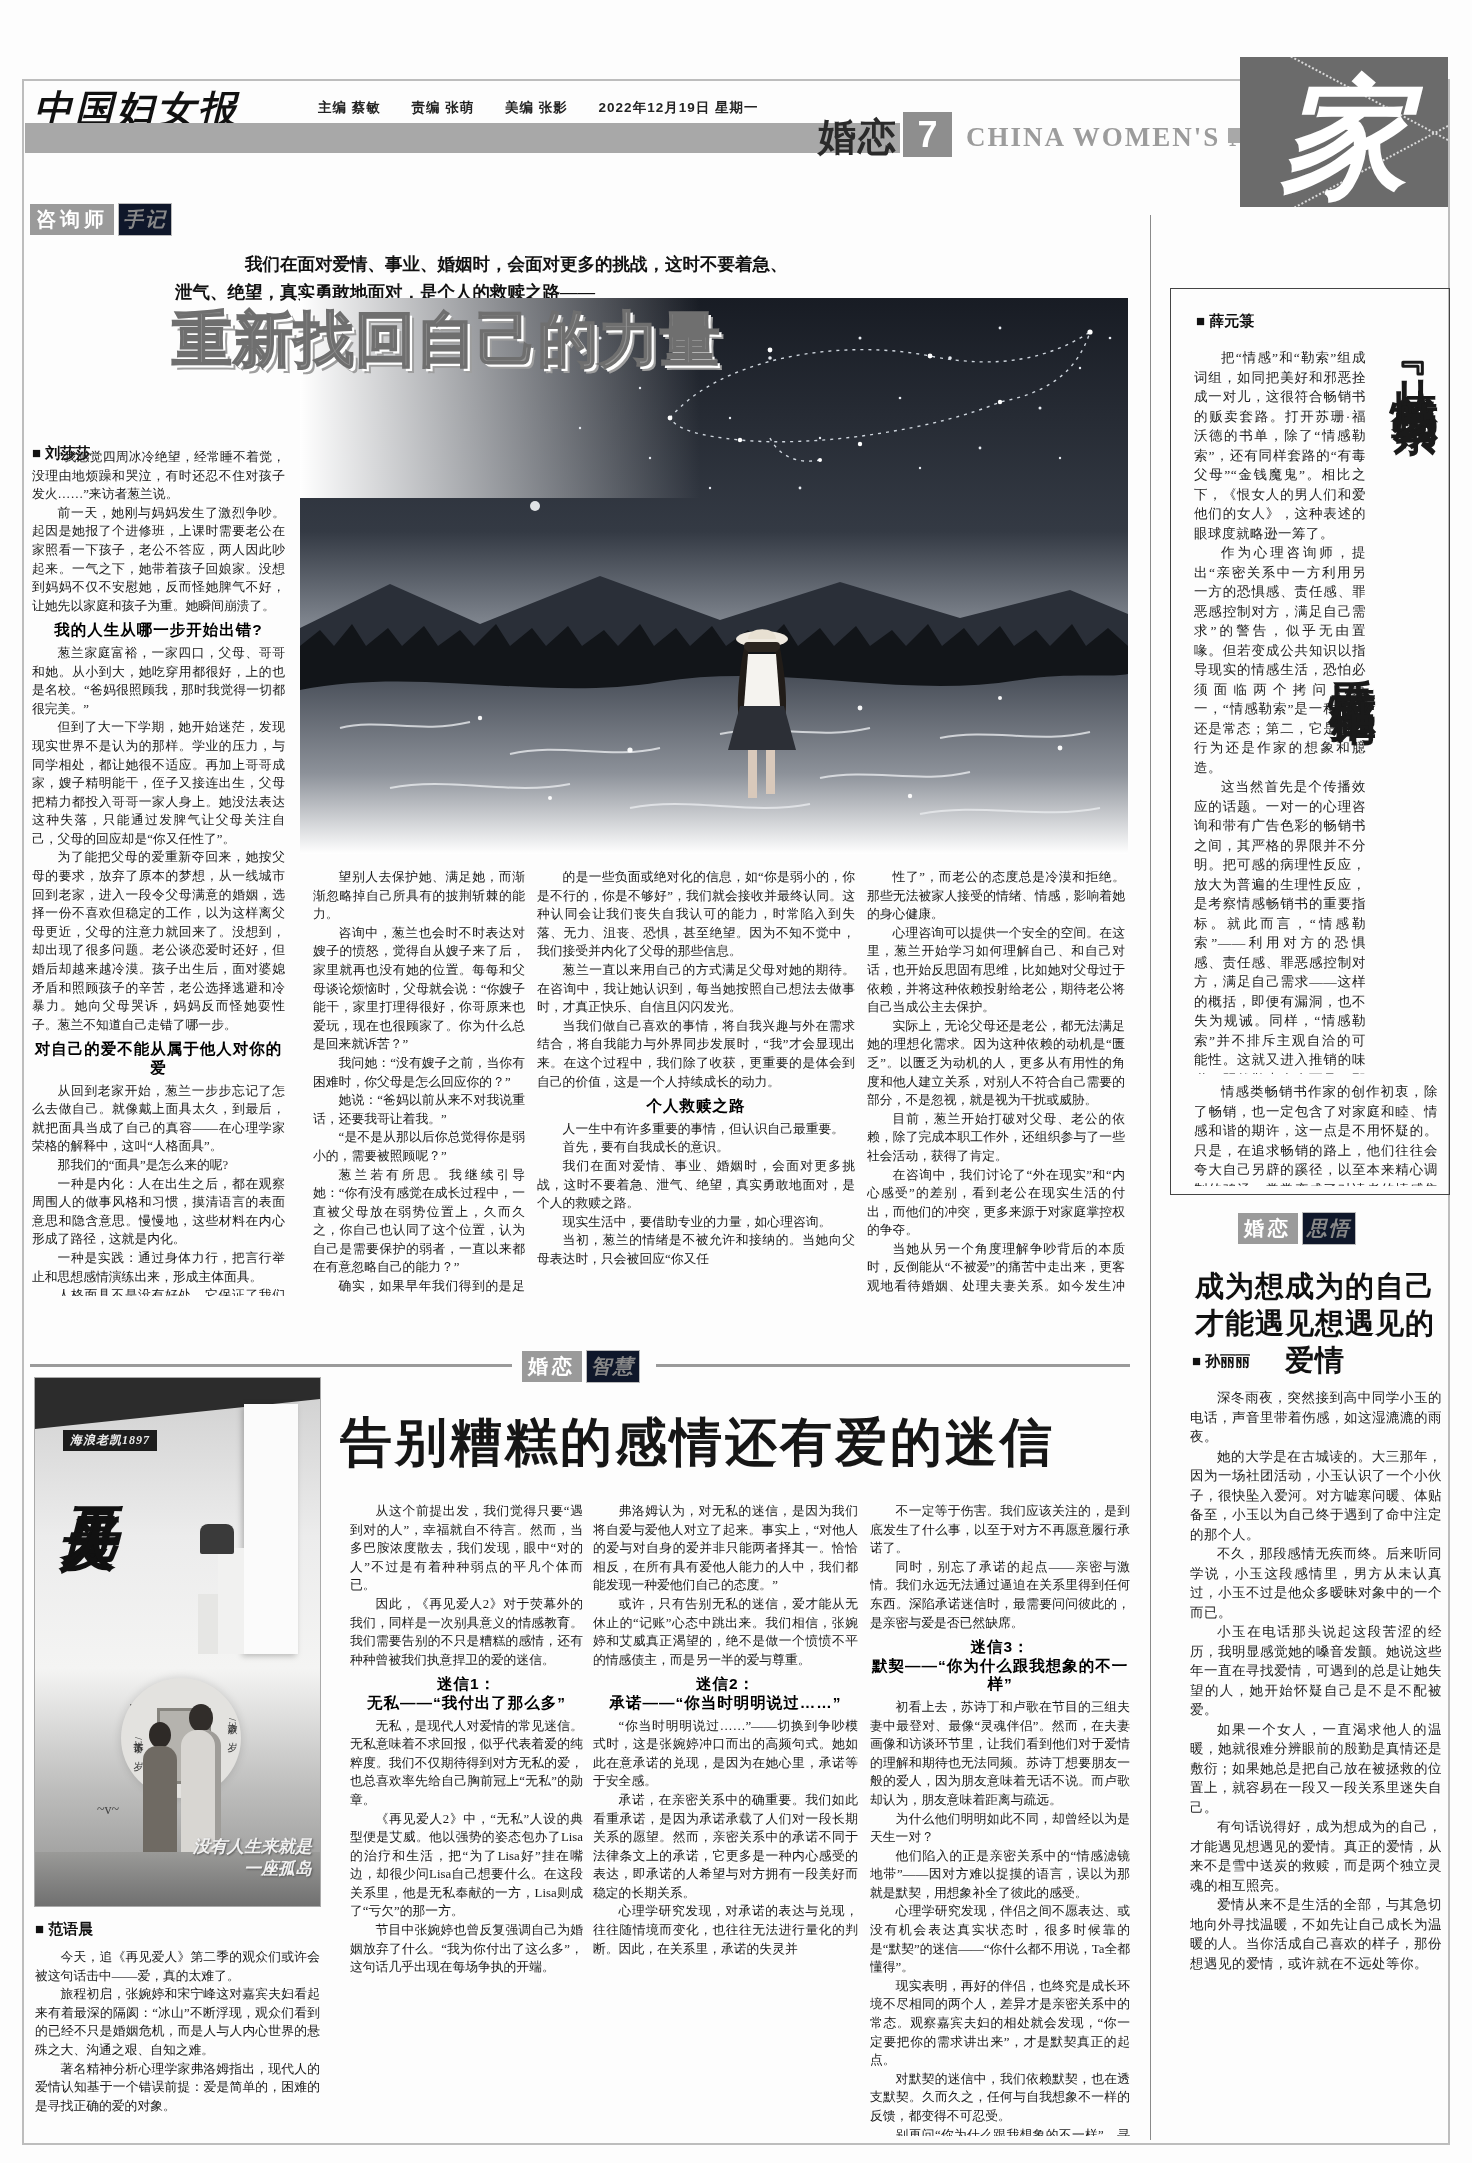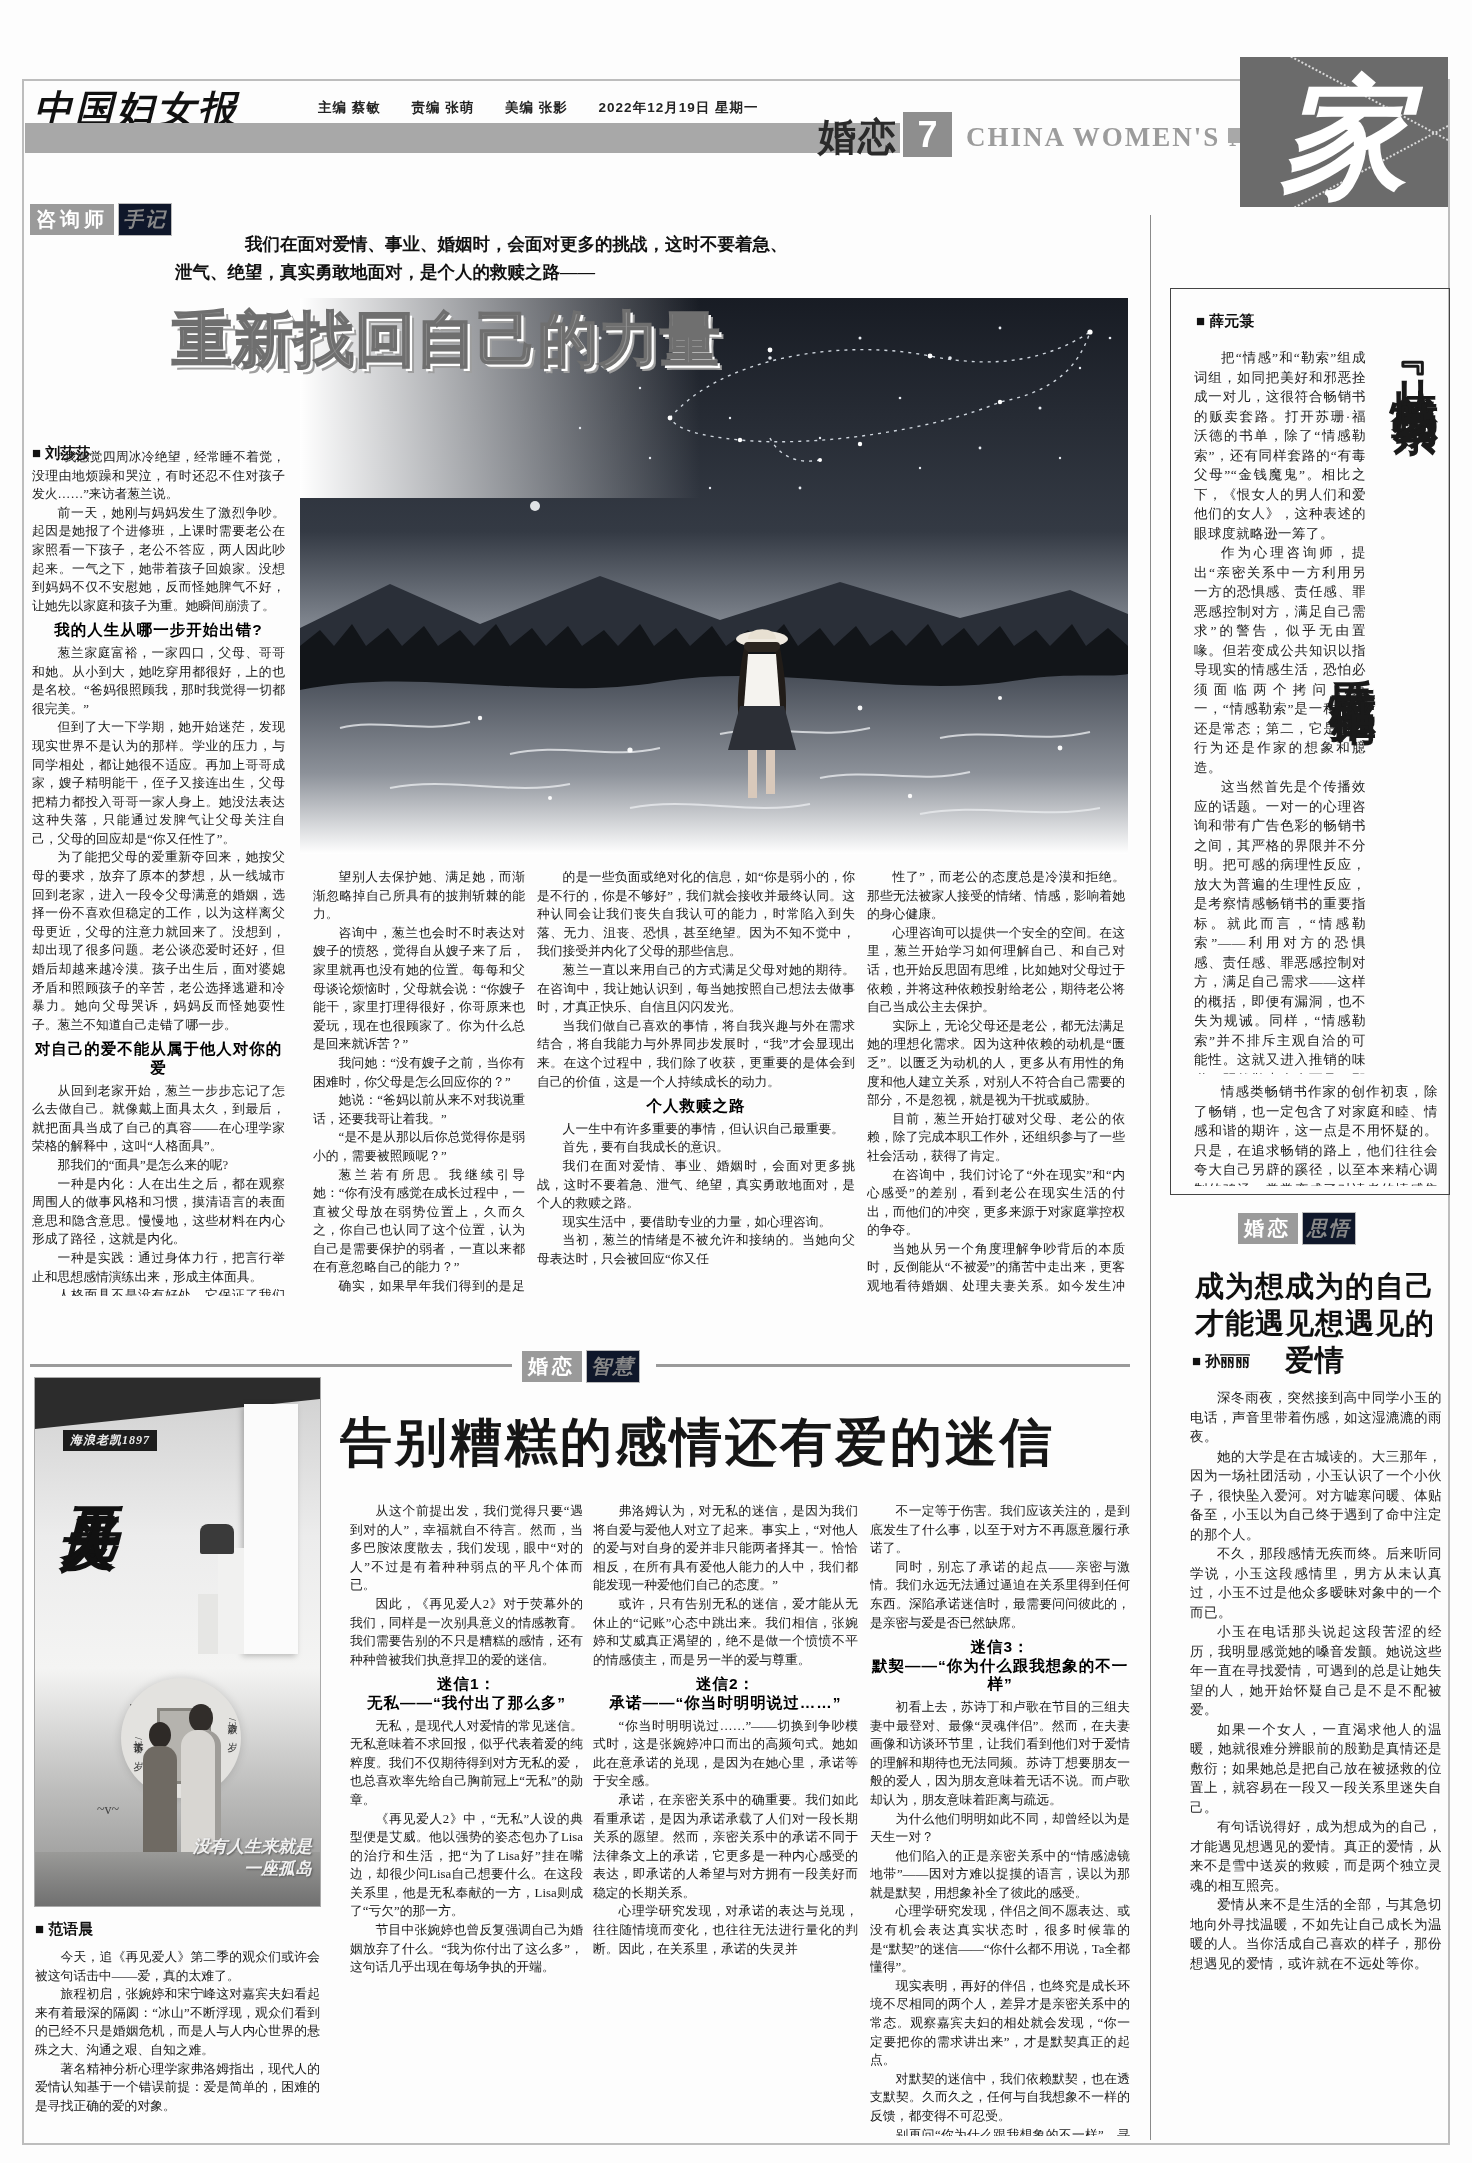--- a/index.html
+++ b/index.html
@@ -21,21 +21,21 @@
   .jiabox .jia{position:absolute;left:0;top:-4px;width:100%;text-align:center;font-size:128px;color:#fff;font-weight:bold;font-style:italic;}
   .jiabox .dots1,.jiabox .dots2{position:absolute;width:260px;border-top:2px dotted rgba(255,255,255,.75);}
   .jiabox .dots1{left:-20px;top:30px;transform:rotate(28deg);}
   .jiabox .dots2{left:-20px;top:120px;transform:rotate(-28deg);}
   
   .badge{display:inline-flex;align-items:center;font-family:"Liberation Sans",sans-serif;font-size:20px;font-weight:bold;}
   .badge .b1{background:#9a9a9a;color:#fff;padding:2px 6px;letter-spacing:4px;}
   .badge .b2{color:#888;padding:2px 4px;letter-spacing:2px;margin-left:4px;font-style:italic;
              border:1px solid #bbb;background:#0f172a;}
   
-  .intro{left:175px;top:230px;width:625px;font-size:17.5px;font-weight:600;line-height:1.62;text-indent:4em;color:#111;}
+  .intro{left:175px;top:250px;width:625px;font-size:17.5px;font-weight:600;line-height:1.62;text-indent:4em;color:#111;}
   .mainhead{left:172px;top:300px;width:540px;font-family:"Liberation Sans",sans-serif;font-size:60px;font-weight:900;
             letter-spacing:1px;color:#909090;-webkit-text-stroke:1.5px #6f6f6f;
             text-shadow:3px 3px 0 #fff,5px 5px 0 #9e9e9e;white-space:nowrap;z-index:5;}
   .byline{font-size:15px;font-weight:bold;font-family:"Liberation Sans",sans-serif;color:#111;}
   .col{font-size:12.8px;line-height:18.6px;text-align:justify;overflow:hidden;color:#191919;}
   .col p{margin:0;text-indent:2em;}
   .col h4{margin:6px 0 4px 0;text-align:center;text-indent:0;font-family:"Liberation Sans",sans-serif;
           font-size:15.5px;color:#000;letter-spacing:1px;}
   .illus{left:300px;top:298px;width:828px;height:556px;}
   

